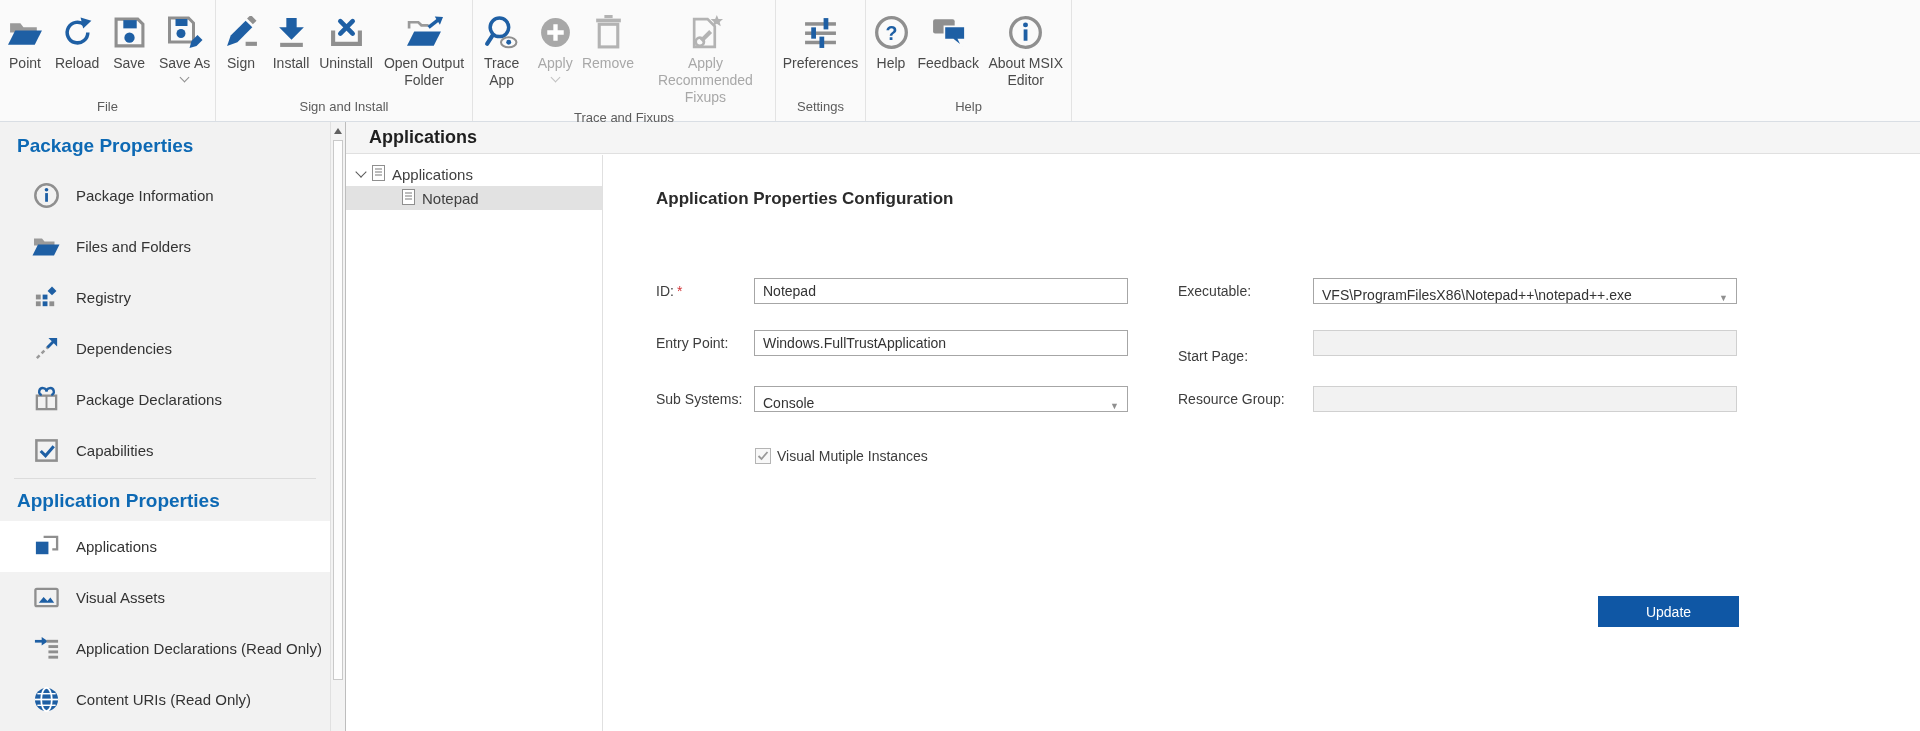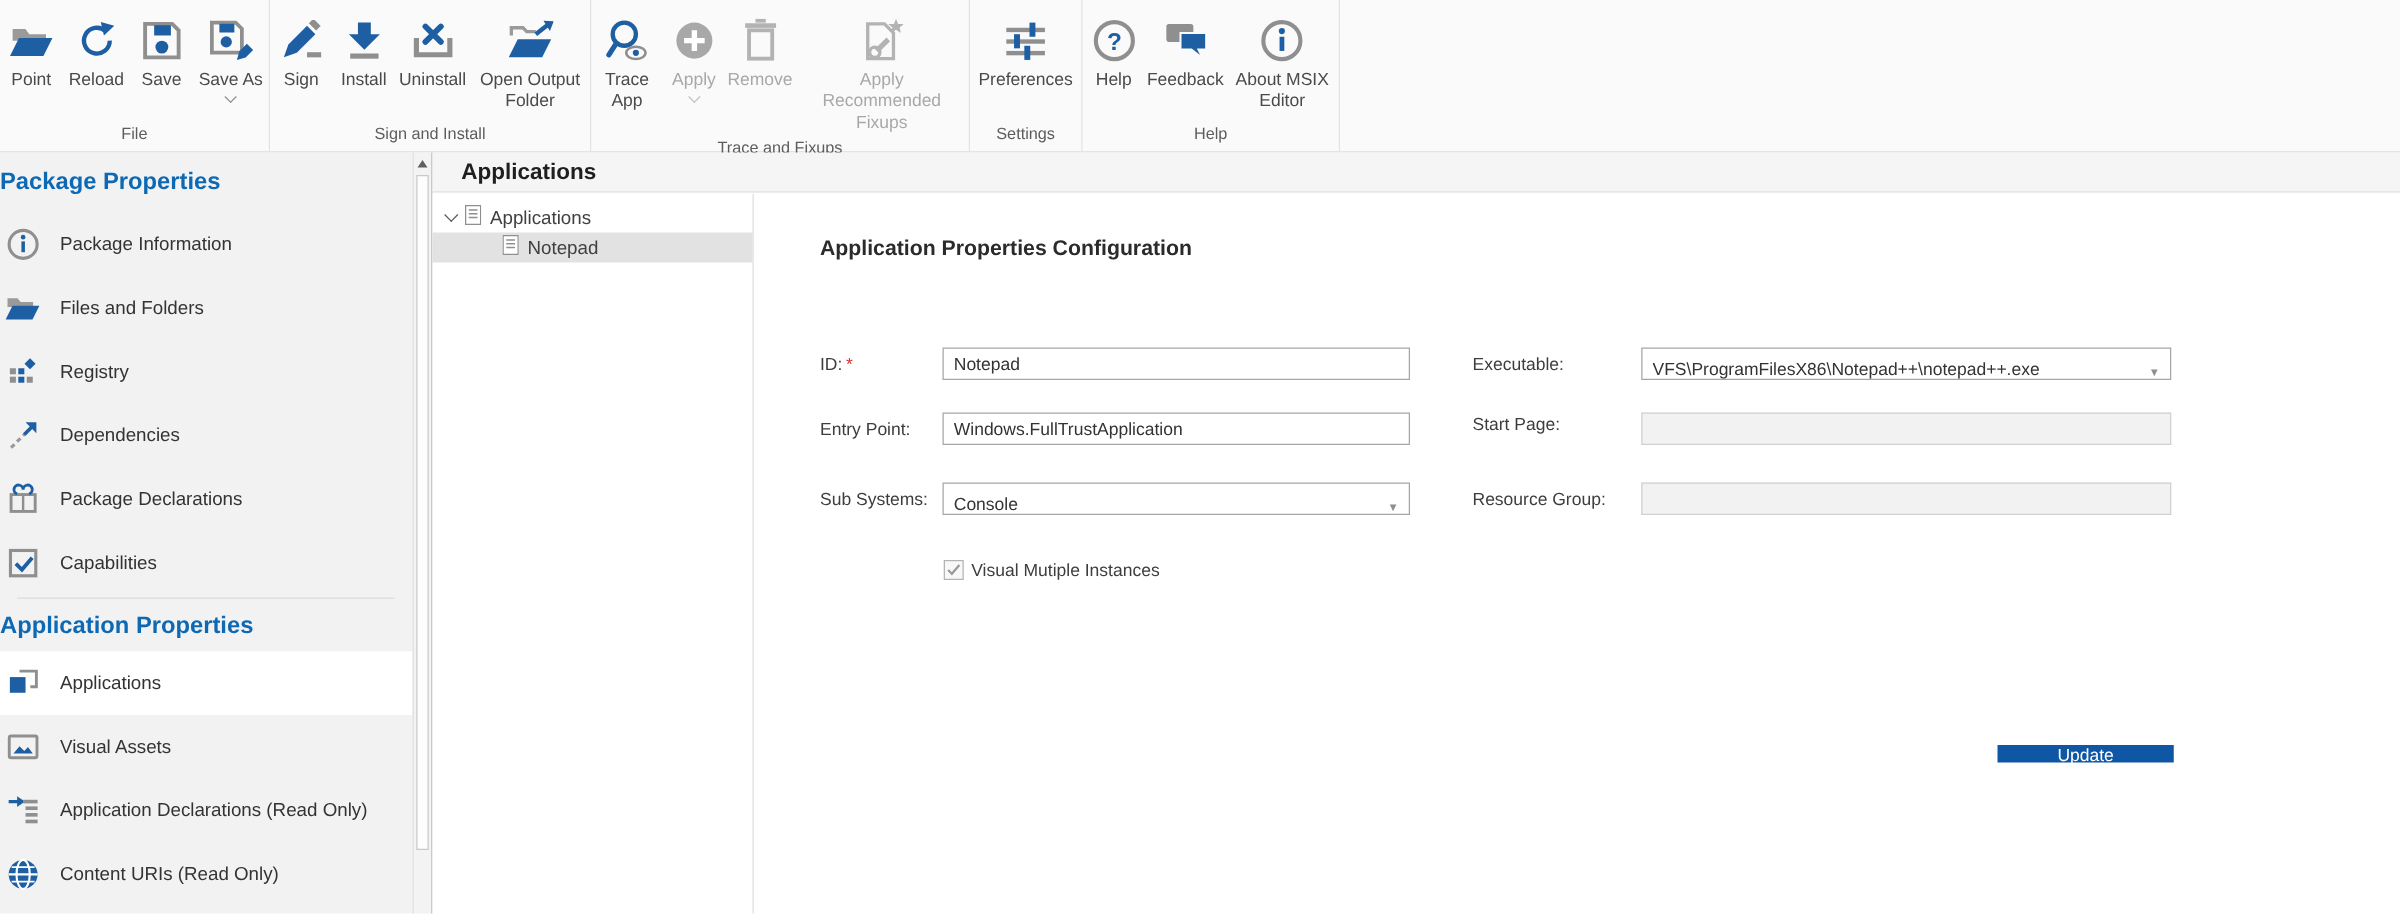--- a/index.html
+++ b/index.html
@@ -14,23 +14,23 @@
   .ricon{height:46px;display:flex;align-items:center;justify-content:center}
   .rlabel{font-size:14px;color:#4a4a4a;text-align:center;line-height:17px;white-space:nowrap}
   .rlabel.wrap{white-space:normal}
   .rbtn.disabled .rlabel{color:#a8a8a8}
   .drop-chev{width:7px;height:7px;border-right:1.7px solid #8f8f8f;border-bottom:1.7px solid #8f8f8f;transform:rotate(45deg);margin-top:2px}
   .rbtn.disabled .drop-chev{border-color:#c0c0c0}
   .rgrouplabel{height:24px;text-align:center;font-size:13px;color:#5c5c5c;line-height:19px}
 
   
   .sidebar{position:absolute;top:122px;left:0;width:330px;height:609px;background:#f2f2f2}
-  .sb-heading{height:48px;display:flex;align-items:center;font-size:19px;font-weight:bold;color:#0d69b4}
+  .sb-heading{height:48px;display:flex;align-items:center;padding-left:17px;font-size:19px;font-weight:bold;color:#0d69b4}
   .sb-heading.second{height:40px}
-  .sb-item{height:51px;display:flex;align-items:center;padding-left:4px;gap:16px;font-size:15px;color:#333;cursor:pointer}
+  .sb-item{height:51px;display:flex;align-items:center;padding-left:32px;gap:16px;font-size:15px;color:#333;cursor:pointer}
   .sb-item.selected{background:#fff}
   .sb-icon{width:28px;height:28px;flex:none;display:flex;align-items:center;justify-content:center}
   .sb-divider{height:1px;background:#dcdcdc;margin:2px 14px}
   .sb-scroll{position:absolute;top:122px;left:330px;width:16px;height:609px;background:#f3f3f3;border-left:1px solid #e0e0e0;border-right:1px solid #bdbdbd}
   .sb-up-arrow{width:0;height:0;border-left:4px solid transparent;border-right:4px solid transparent;border-bottom:6px solid #606060;margin:6px auto 0}
   .sb-thumb{position:absolute;top:18px;left:2px;width:10px;height:540px;background:#fdfdfd;border:1px solid #c9c9c9}
 
   
   .main-header{position:absolute;top:122px;left:346px;width:1574px;height:32px;background:#f5f5f5;border-bottom:1px solid #e0e0e0;display:flex;align-items:center;padding-left:23px;font-size:18px;font-weight:bold;color:#1f1f1f}
   .tree{position:absolute;top:155px;left:346px;width:257px;height:576px;background:#fff;border-right:1px solid #e0e0e0;padding-top:7px}
@@ -43,21 +43,21 @@
   .flabel{position:absolute;height:26px;line-height:26px;font-size:14px;color:#3d3d3d;white-space:nowrap}
   .req{color:#d13438;margin-left:3px}
   .tb{position:absolute;height:26px;border:1px solid #a6a6a6;background:#fff;font-family:"Liberation Sans",sans-serif;font-size:14px;color:#333;padding:0 8px}
   .tb:disabled{background:#f2f2f2;border:1px solid #d0d0d0}
   .combo{position:absolute;height:26px;border:1px solid #a6a6a6;background:#fff;display:flex;align-items:flex-end;padding:0 8px;cursor:pointer}
   .combo-val{flex:1;font-size:14px;color:#333;white-space:nowrap;overflow:hidden}
   .combo-arrow{font-size:9px;color:#8f8f8f;margin-left:6px}
   .cbrow{position:absolute;left:151px;top:293px;display:flex;align-items:center;gap:6px}
   .cbbox{width:16px;height:16px;border:1px solid #b4b4b4;background:#f8f8f8;display:flex;align-items:center;justify-content:center}
   .cblabel{font-size:14px;color:#3d3d3d}
-  .update-btn{position:absolute;left:994px;top:441px;width:141px;height:14px;background:#0f57a5;color:#fff;border:none;font-family:"Liberation Sans",sans-serif;font-size:14px;cursor:pointer}
+  .update-btn{position:absolute;left:994px;top:441px;width:141px;height:31px;background:#0f57a5;color:#fff;border:none;font-family:"Liberation Sans",sans-serif;font-size:14px;cursor:pointer}
 </style>
 </head>
 <body>
 
 <div class="ribbon">
 
   <div class="rgroup" style="width:216px">
     <div class="rbtns">
       <div class="rbtn">
         <span class="ricon">
@@ -417,21 +417,21 @@
 
   <div class="flabel" style="left:574px;top:123px">Executable:</div>
   <div class="combo" style="left:709px;top:123px;width:424px">
     <span class="combo-val">VFS\ProgramFilesX86\Notepad++\notepad++.exe</span>
     <span class="combo-arrow">▼</span>
   </div>
 
   <div class="flabel" style="left:52px;top:175px">Entry Point:</div>
   <input class="tb" style="left: 150px; top: 175px; width: 374px;" value="Windows.FullTrustApplication">
 
-  <div class="flabel" style="left:574px;top:171px">Start Page:</div>
+  <div class="flabel" style="left:574px;top:188px">Start Page:</div>
   <input class="tb" style="left: 709px; top: 175px; width: 424px;" disabled="">
 
   <div class="flabel" style="left:52px;top:231px">Sub Systems:</div>
   <div class="combo" style="left:150px;top:231px;width:374px">
     <span class="combo-val">Console</span>
     <span class="combo-arrow">▼</span>
   </div>
 
   <div class="flabel" style="left:574px;top:231px">Resource Group:</div>
   <input class="tb" style="left: 709px; top: 231px; width: 424px;" disabled="">

